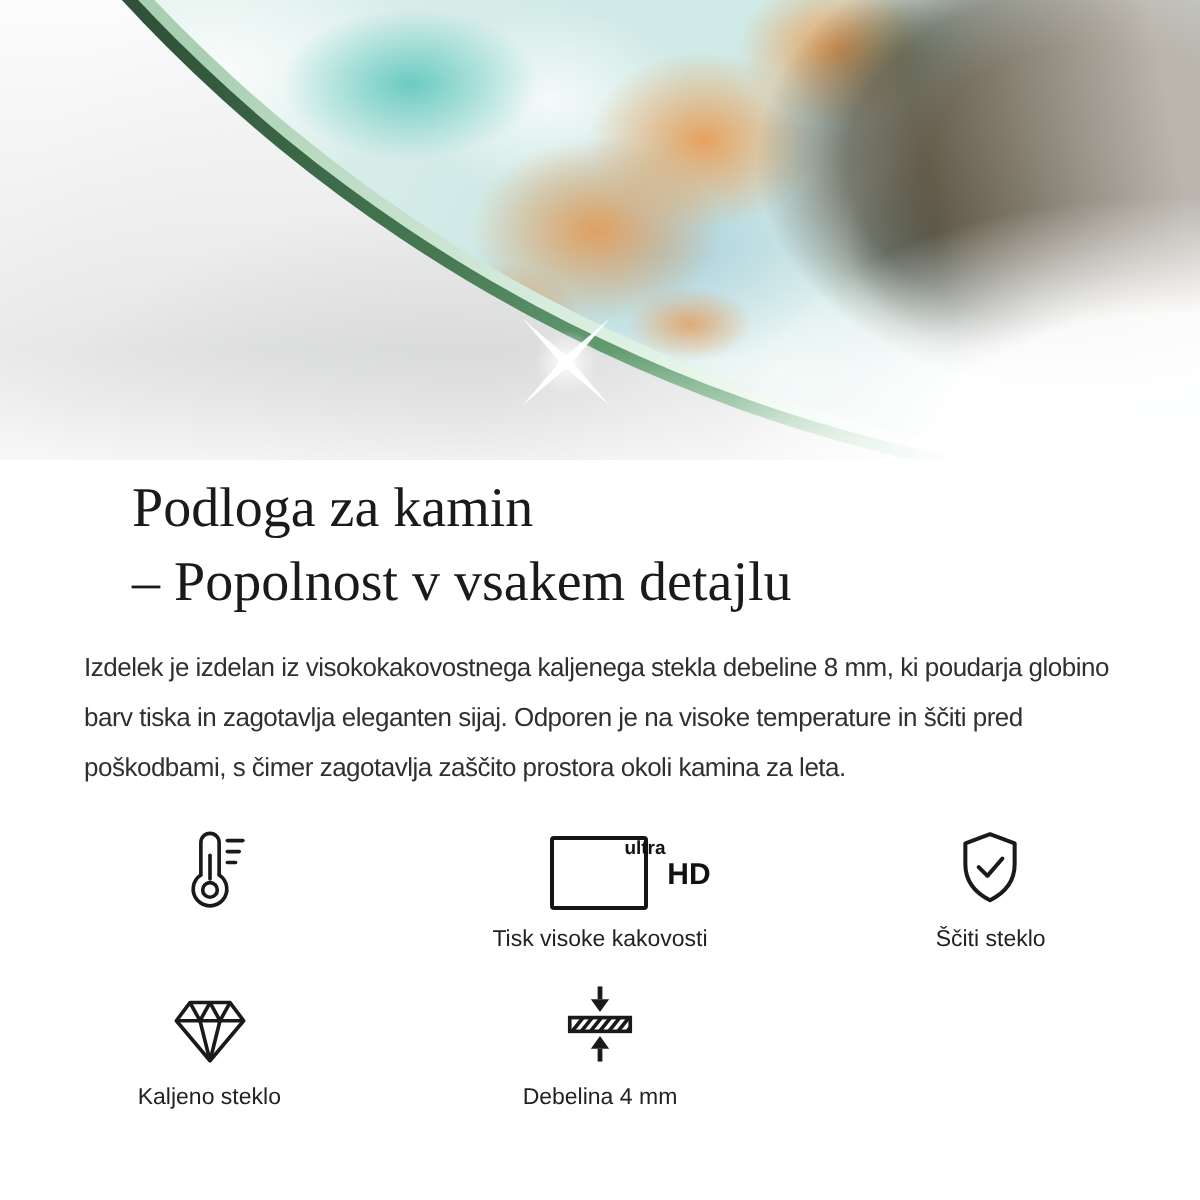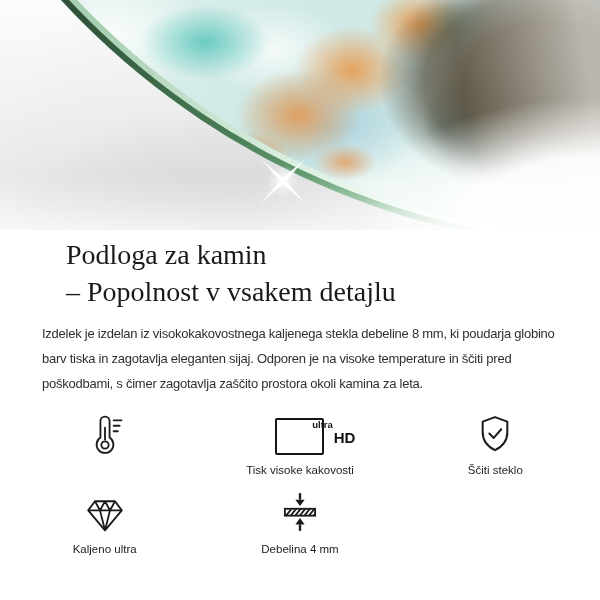--- a/index.html
+++ b/index.html
@@ -139,21 +139,21 @@
   </div>
 
   <div class="feature">
     <div class="f-icon">
       <svg class="icon" width="44" height="40" viewBox="0 0 48 44" stroke-width="2" stroke-linejoin="round">
         <path d="M13 8 H35 L42.5 18 L24 40 L5.5 18 Z"></path>
         <path d="M5.5 18 H42.5"></path>
         <path d="M13 8 L18.5 18 L24 40 M24 8 L18.5 18 M24 8 L29.5 18 M35 8 L29.5 18 L24 40"></path>
       </svg>
     </div>
-    <div class="f-label">Kaljeno ultra</div>
+    <div class="f-label">Kaljeno steklo</div>
   </div>
 
 
   <div class="feature">
     <div class="f-icon">
       <svg class="icon" width="44" height="44" viewBox="0 0 48 48" stroke-width="2">
         <defs>
             <clipPath id="barclip">
               <rect x="8" y="21" width="32" height="6.5"></rect>
             </clipPath>

